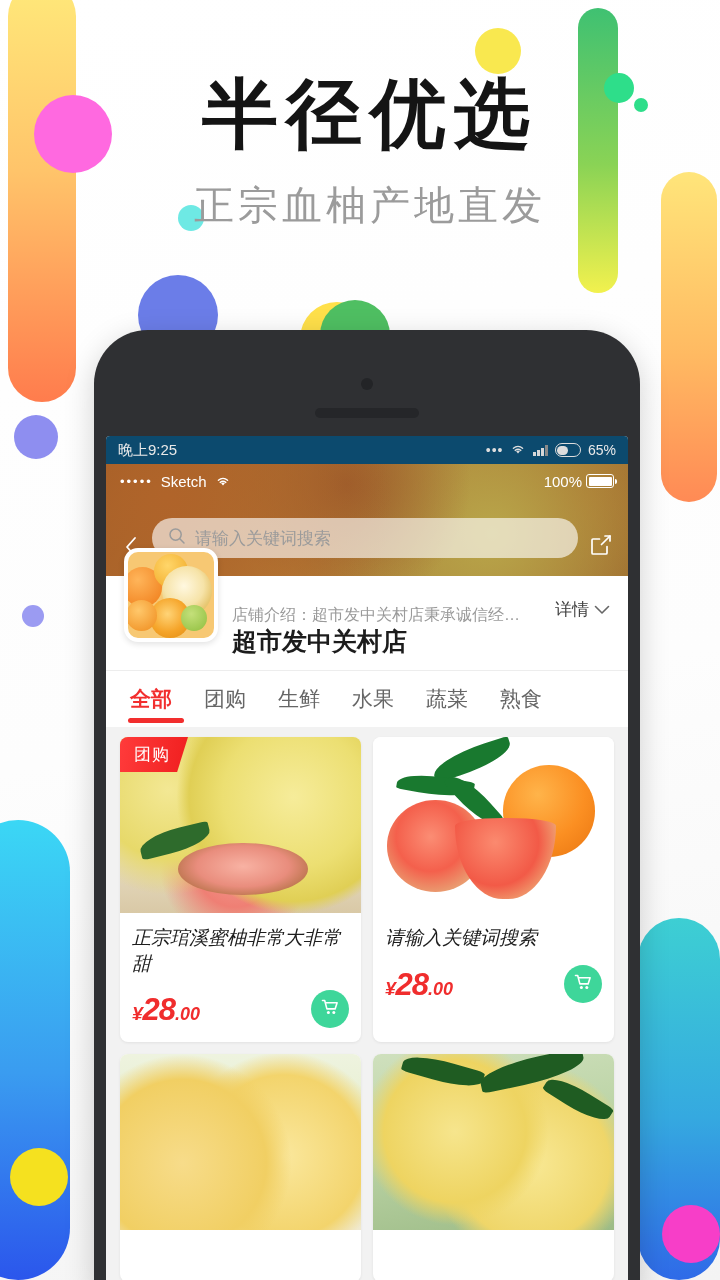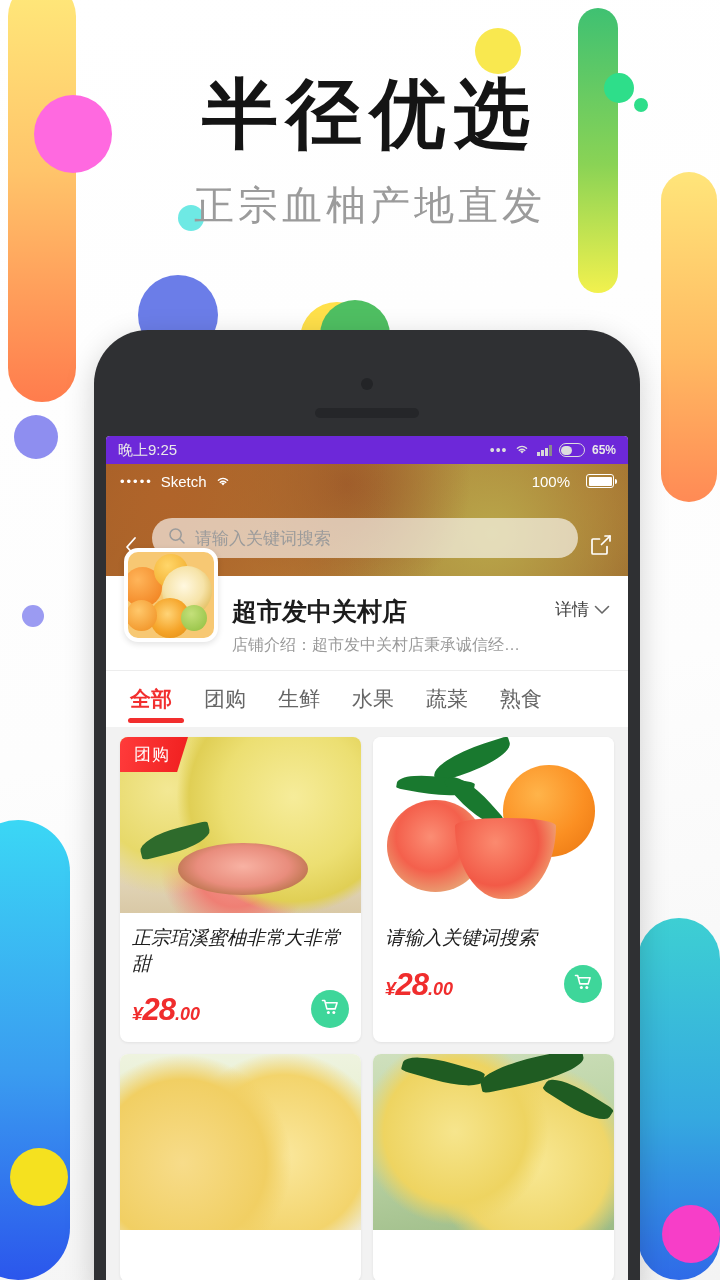--- a/index.html
+++ b/index.html
@@ -49,49 +49,49 @@
      background:#2f3033;border-radius:54px 54px 0 0;z-index:6;
      box-shadow:0 8px 30px rgba(0,0,0,.18);}
   #cam{position:absolute;left:50%;margin-left:-6px;top:48px;width:12px;height:12px;
      border-radius:50%;background:#232427;}
   #speaker{position:absolute;left:50%;margin-left:-52px;top:78px;width:104px;height:10px;
      border-radius:6px;background:#252629;}
   #screen{position:absolute;left:12px;top:106px;width:522px;height:854px;
      background:#f2f2f2;overflow:hidden;border-radius:4px 4px 0 0;}
 
   
-  #android-bar{height:28px;background:#6d28d9;display:flex;align-items:center;
+  #android-bar{height:28px;background:#0c4a6e;display:flex;align-items:center;
      padding:0 12px;color:#e9e9e9;font-size:15px;position:relative;z-index:4;}
   #android-bar .right{margin-left:auto;display:flex;align-items:center;gap:7px;}
   .dots3{letter-spacing:1px;font-size:14px;color:#ddd;}
   .wifi-g{font-size:14px;}
   .sig{display:inline-flex;align-items:flex-end;gap:1.5px;height:11px;}
   .sig i{display:block;width:2.5px;background:#d8d8d8;}
   .sig i:nth-child(1){height:4px}.sig i:nth-child(2){height:6px}
   .sig i:nth-child(3){height:8px}.sig i:nth-child(4){height:11px;background:#8a8a8a}
   .batt-a{width:24px;height:12px;border:1.5px solid #ddd;border-radius:7px;position:relative;}
   .batt-a::after{content:"";position:absolute;left:1.5px;top:1.5px;bottom:1.5px;width:11px;
      background:#ddd;border-radius:5px;}
-  .pct-a{font-size:12px;font-weight:bold;}
+  .pct-a{font-size:14px;}
 
   
   #app-header{position:relative;height:112px;
      background:
        radial-gradient(circle at 12% 30%, #b0642a 0%, rgba(176,100,42,0) 48%),
        radial-gradient(circle at 46% 18%, #9c5c2b 0%, rgba(156,92,43,0) 42%),
        radial-gradient(circle at 74% 62%, #b9a64a 0%, rgba(185,166,74,0) 45%),
        radial-gradient(circle at 92% 28%, #a8702f 0%, rgba(168,112,47,0) 46%),
        linear-gradient(120deg,#9e5c26 0%,#b57c35 42%,#a78b3d 72%,#8d5f2c 100%);
      overflow:hidden;}
   #ios-bar{height:34px;display:flex;align-items:center;padding:0 14px;color:#fff;
      font-size:15px;position:relative;}
   #ios-bar .carrier{display:flex;align-items:center;gap:8px;}
   .ios-dots{letter-spacing:2px;font-size:13px;}
   .ios-mid{position:absolute;left:0;right:0;text-align:center;font-size:15px;pointer-events:none;}
-  #ios-bar .right{margin-left:auto;display:flex;align-items:center;gap:16px;z-index:2;}
+  #ios-bar .right{margin-left:auto;display:flex;align-items:center;gap:4px;z-index:2;}
   .batt-i{width:26px;height:12px;border:1.5px solid #fff;border-radius:3px;position:relative;}
   .batt-i::before{content:"";position:absolute;left:1.5px;top:1.5px;bottom:1.5px;right:1.5px;background:#fff;border-radius:1px;}
   .batt-i::after{content:"";position:absolute;right:-4px;top:3.5px;width:2.5px;height:5px;background:#fff;border-radius:0 2px 2px 0;}
 
   #search-row{display:flex;align-items:flex-end;height:60px;padding:0 14px;gap:10px;}
   #back-chev{width:22px;height:22px;flex:none;display:flex;align-items:center;justify-content:center;}
   #search-box{flex:1;height:40px;border-radius:20px;background:rgba(255,255,255,.62);
      display:flex;align-items:center;padding:0 16px;gap:9px;}
   #search-ph{color:#9b9b9b;font-size:17px;}
   #share-ic{width:26px;height:26px;flex:none;}
@@ -278,22 +278,22 @@
       <div id="store-inner">
         <div id="store-logo">
           <span class="fr" style="left:-6%;top:18%;width:46%;height:46%;background:radial-gradient(circle at 38% 32%,#ffb55a,#ef7a16);"></span>
           <span class="fr" style="left:30%;top:2%;width:40%;height:40%;background:radial-gradient(circle at 40% 34%,#ffd66a,#f0a621);"></span>
           <span class="fr" style="left:40%;top:16%;width:58%;height:58%;background:radial-gradient(circle at 44% 40%,#fff8e0 0%,#f6e3a8 48%,#e8c873 70%,#dcae4c 100%);"></span>
           <span class="fr" style="left:26%;top:54%;width:46%;height:46%;background:radial-gradient(circle at 44% 40%,#ffd477 0%,#f5a429 55%,#e08b12 100%);"></span>
           <span class="fr" style="left:-2%;top:56%;width:36%;height:36%;background:radial-gradient(circle at 40% 34%,#ffc86b,#ef8b1c);"></span>
           <span class="fr" style="left:62%;top:62%;width:30%;height:30%;background:radial-gradient(circle at 40% 34%,#c4e07a,#8fbe3e);"></span>
         </div>
         <div id="store-txt">
+          <div id="store-desc">店铺介绍：超市发中关村店秉承诚信经…</div>
           <div id="store-name">超市发中关村店</div>
-          <div id="store-desc">店铺介绍：超市发中关村店秉承诚信经…</div>
         </div>
         <div id="store-detail">
           <span>详情</span>
           <span>
             <svg width="16" height="10" viewBox="0 0 16 10">
                 <path d="M1.5 1.5L8 8l6.5-6.5" stroke="#666" stroke-width="1.6" fill="none" stroke-linecap="round" stroke-linejoin="round"></path>
               </svg>
           </span>
         </div>
       </div>

